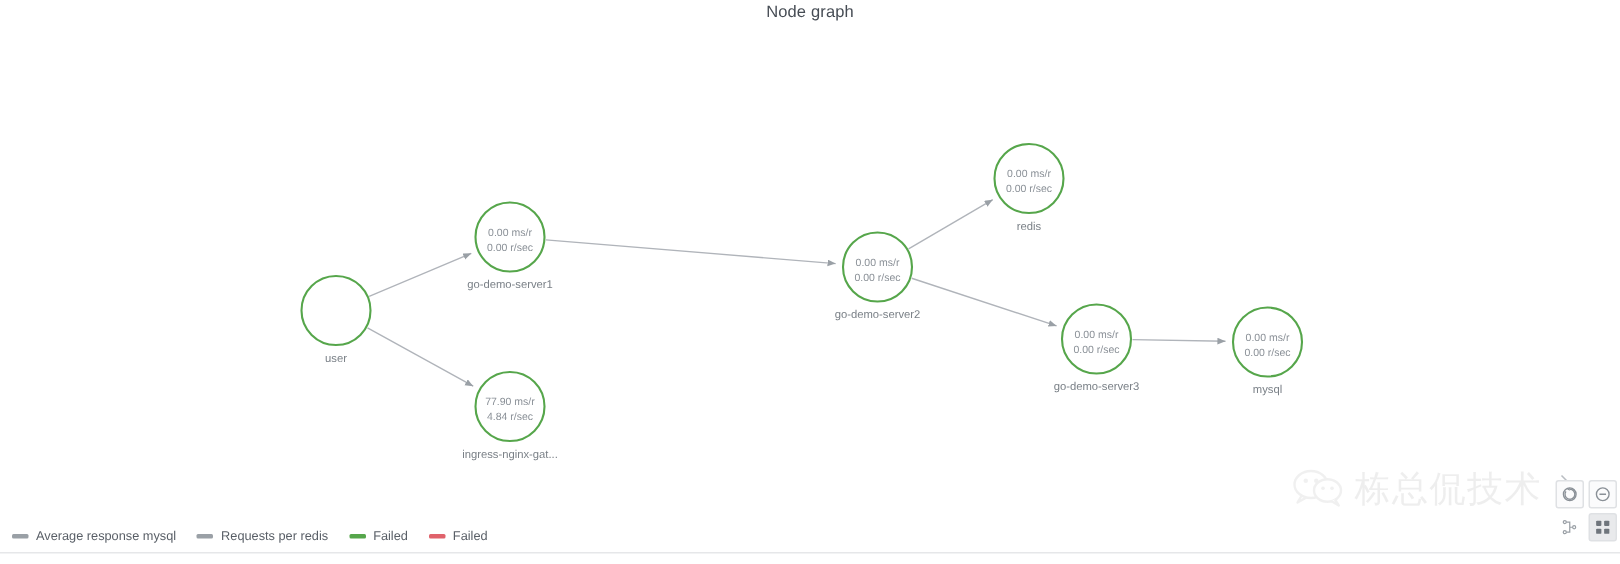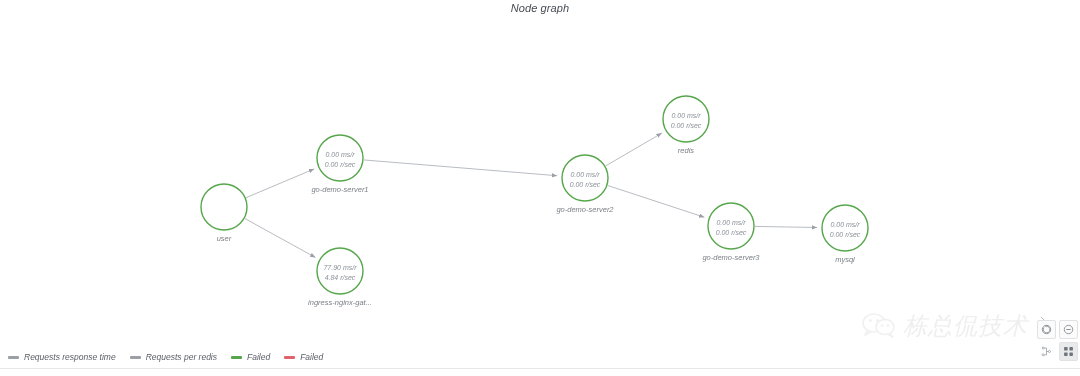--- a/index.html
+++ b/index.html
@@ -16,21 +16,20 @@
     position: relative;
   }
 
   #panel {
     position: absolute;
     left: 0; top: 0;
     width: 1080px;
     height: 288px;
     background: #ffffff;
     box-sizing: border-box;
-    font-style: italic;
   }
 
   #panel-title {
     position: absolute;
     left: 0;
     top: 2px;
     width: 1080px;
     text-align: center;
     font-size: 11px;
     color: #464c54;
@@ -297,21 +296,21 @@
           <rect x="1.2" y="7" width="3.8" height="3.8" rx="0.7" fill="#6f757c"></rect>
           <rect x="7" y="7" width="3.8" height="3.8" rx="0.7" fill="#6f757c"></rect>
         </svg>
       </div>
     </div>
   </div>
 
   <div id="legend">
       <div class="legend-item">
         <span class="legend-swatch" style="background: rgb(154, 160, 166);"></span>
-        <span class="legend-label">Requests response time</span>
+        <span class="legend-label">Average response mysql</span>
       </div>
       <div class="legend-item">
         <span class="legend-swatch" style="background: rgb(154, 160, 166);"></span>
         <span class="legend-label">Requests per redis</span>
       </div>
       <div class="legend-item">
         <span class="legend-swatch" style="background: rgb(86, 166, 75);"></span>
         <span class="legend-label">Failed</span>
       </div>
       <div class="legend-item">

